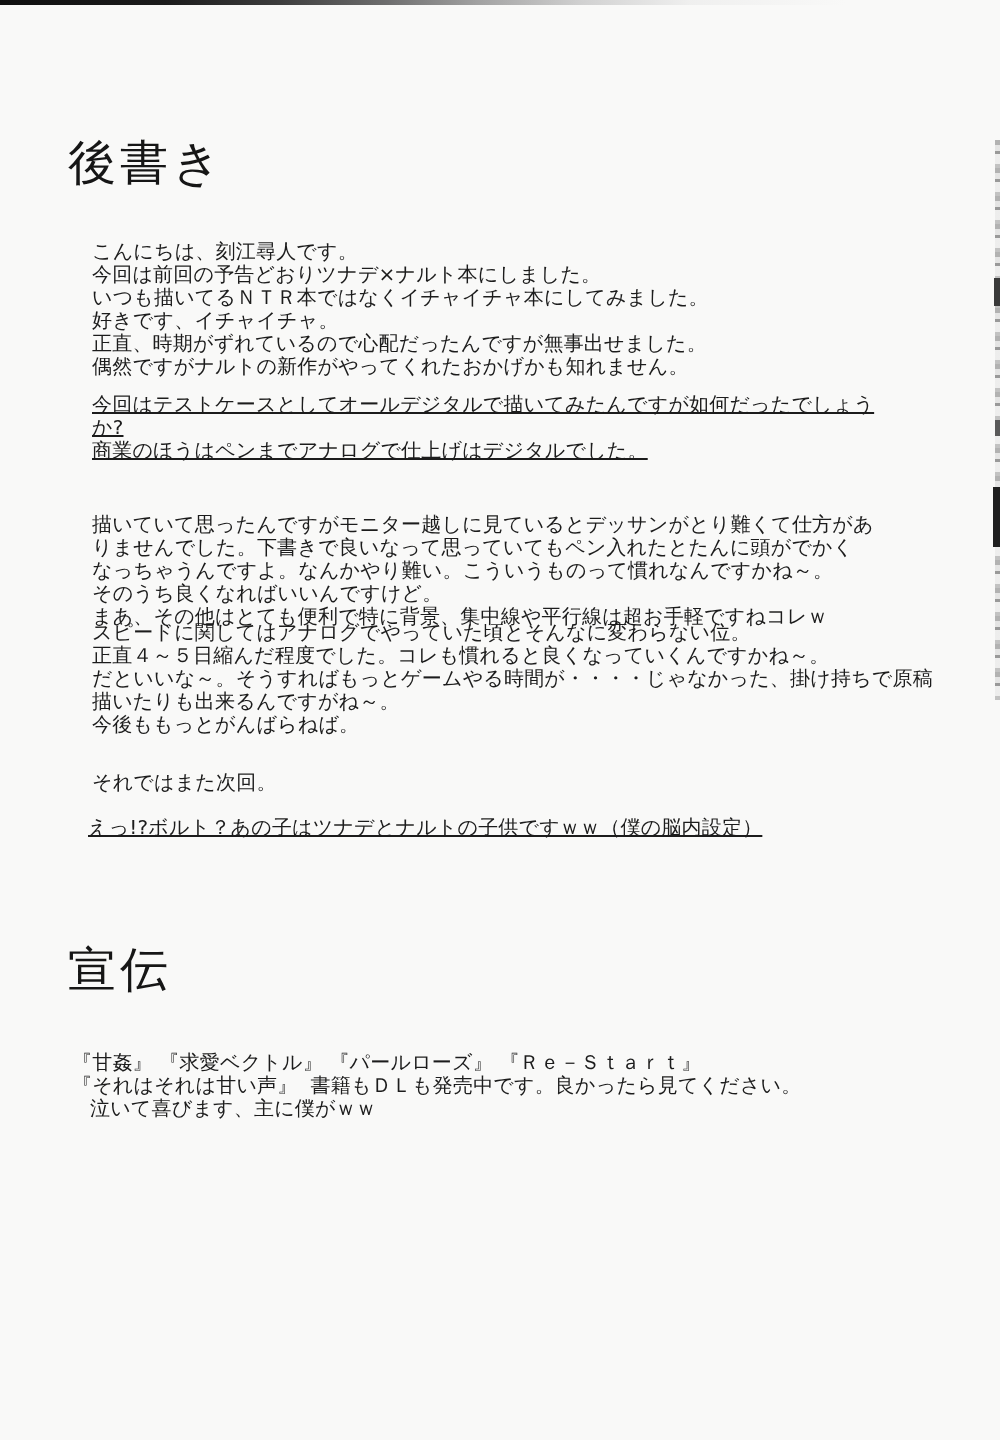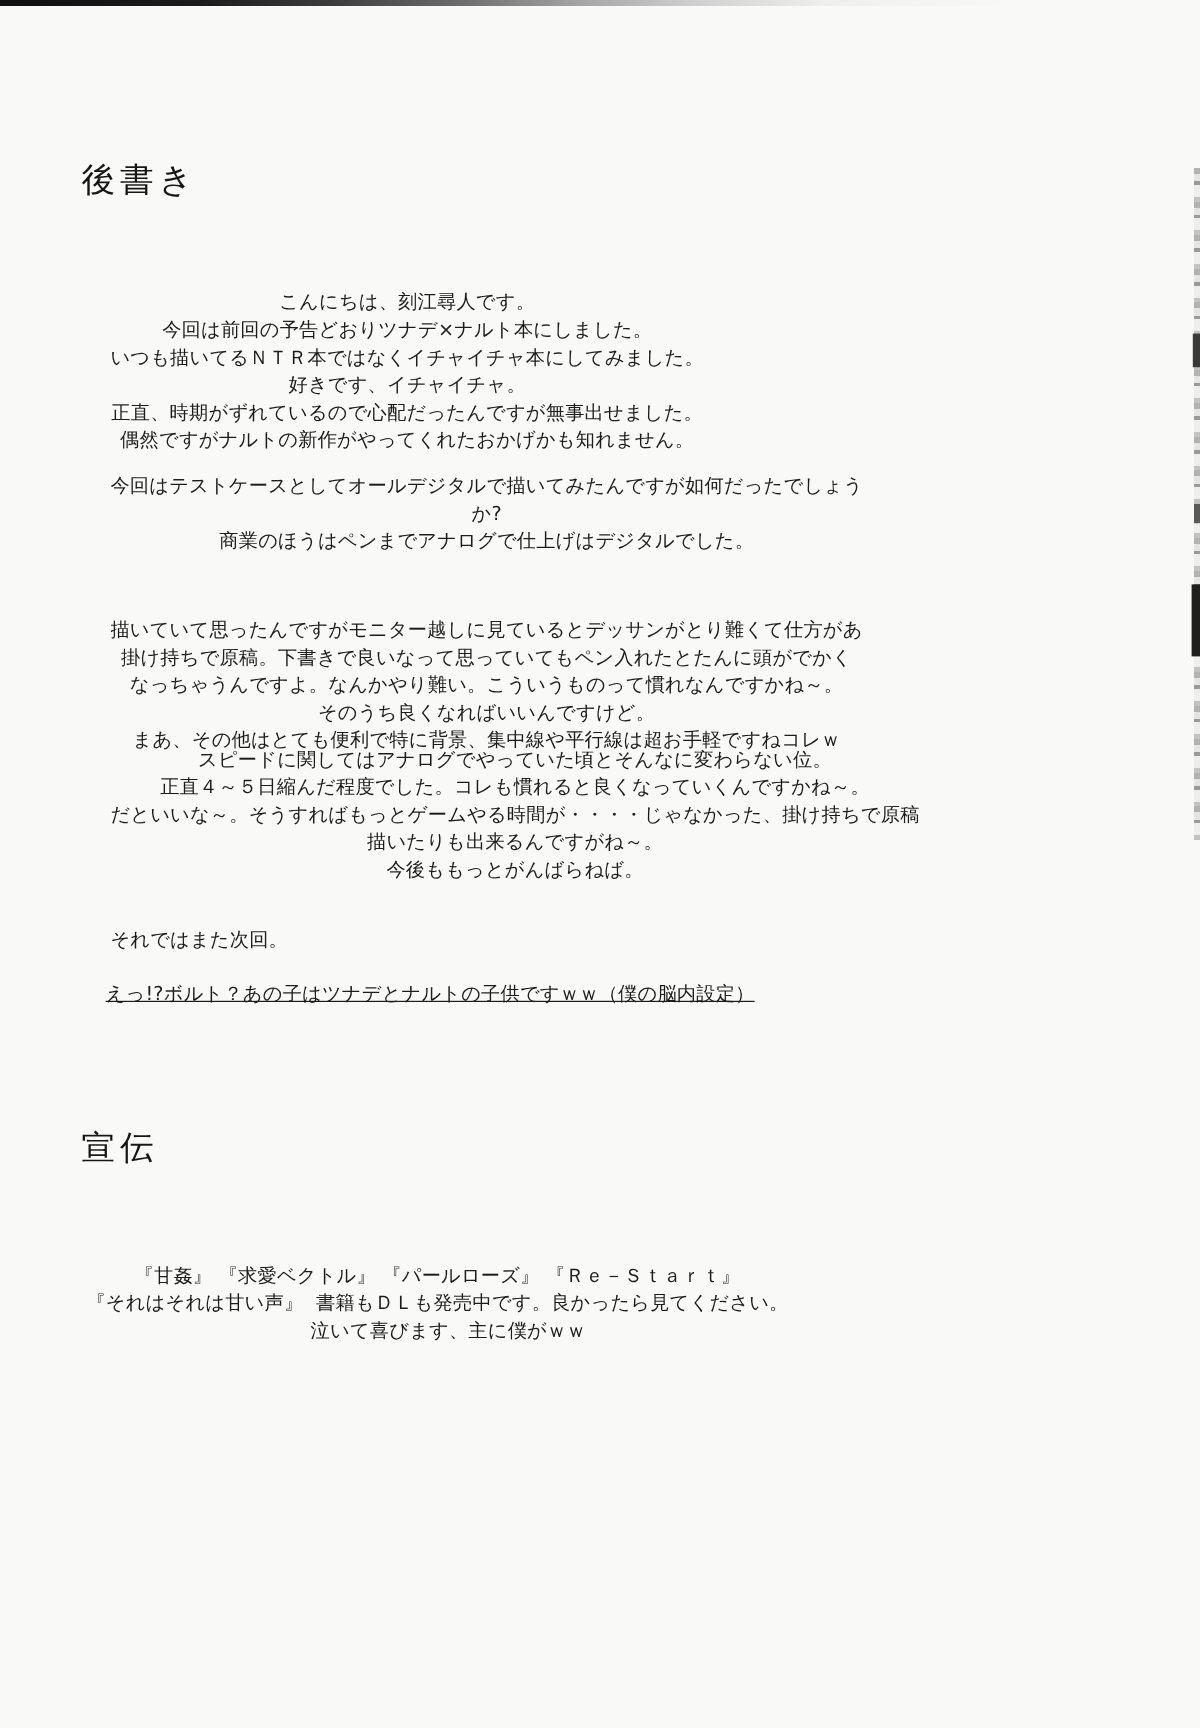--- a/index.html
+++ b/index.html
@@ -44,41 +44,40 @@
     background: #5a5a5a; filter: blur(0.5px);
   }
   .scan-right-dark3 {
     position: absolute; right: 0; top: 487px;
     width: 7px; height: 60px;
     background: #1f1f1f; filter: blur(0.6px);
   }
 
   .heading {
     position: absolute; left: 68px;
-    font-size: 28px;
+    font-size: 48px;
     font-weight: 500;
     letter-spacing: 4px;
     color: #161616;
     white-space: pre;
   }
   #afterword-heading { top: 131px; }
   #ad-heading { top: 938px; }
 
   .para { position: absolute; left: 92px; }
   .line {
-    font-size: 16px;
+    font-size: 20px;
     line-height: 23px;
     height: 23px;
     letter-spacing: 0.2px;
     white-space: pre;
     color: #1c1c1c;
-    text-align: center;
   }
   #para-1 { top: 240px; }
-  #para-2 { top: 393px; }
+  #para-2 { top: 393px; text-decoration: underline; }
   #para-3 { top: 493px; margin-top: 20px; }
   #para-4 { top: 621px; }
   #closing-line { top: 771px; }
   #postscript-line { top: 816px; left: 88px; text-decoration: underline; }
   #ad-block { top: 1051px; left: 72px; }
   #ad-block .line.indented { padding-left: 18px; }
 </style>
 </head>
 <body>
 
@@ -102,21 +101,21 @@
   </div>
 
   <div class="para" id="para-2">
     <div class="line">今回はテストケースとしてオールデジタルで描いてみたんですが如何だったでしょう</div>
     <div class="line">か?</div>
     <div class="line">商業のほうはペンまでアナログで仕上げはデジタルでした。</div>
   </div>
 
   <div class="para" id="para-3">
     <div class="line">描いていて思ったんですがモニター越しに見ているとデッサンがとり難くて仕方があ</div>
-    <div class="line">掛け持ちで原稿。下書きで良いなって思っていてもペン入れたとたんに頭がでかく</div>
+    <div class="line">りませんでした。下書きで良いなって思っていてもペン入れたとたんに頭がでかく</div>
     <div class="line">なっちゃうんですよ。なんかやり難い。こういうものって慣れなんですかね～。</div>
     <div class="line">そのうち良くなればいいんですけど。</div>
     <div class="line">まあ、その他はとても便利で特に背景、集中線や平行線は超お手軽ですねコレｗ</div>
   </div>
 
   <div class="para" id="para-4">
     <div class="line">スピードに関してはアナログでやっていた頃とそんなに変わらない位。</div>
     <div class="line">正直４～５日縮んだ程度でした。コレも慣れると良くなっていくんですかね～。</div>
     <div class="line">だといいな～。そうすればもっとゲームやる時間が・・・・じゃなかった、掛け持ちで原稿</div>
     <div class="line">描いたりも出来るんですがね～。</div>

